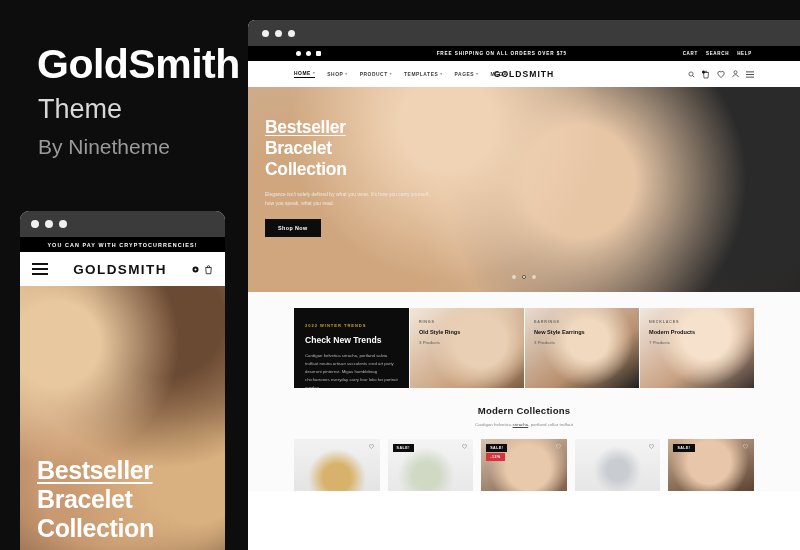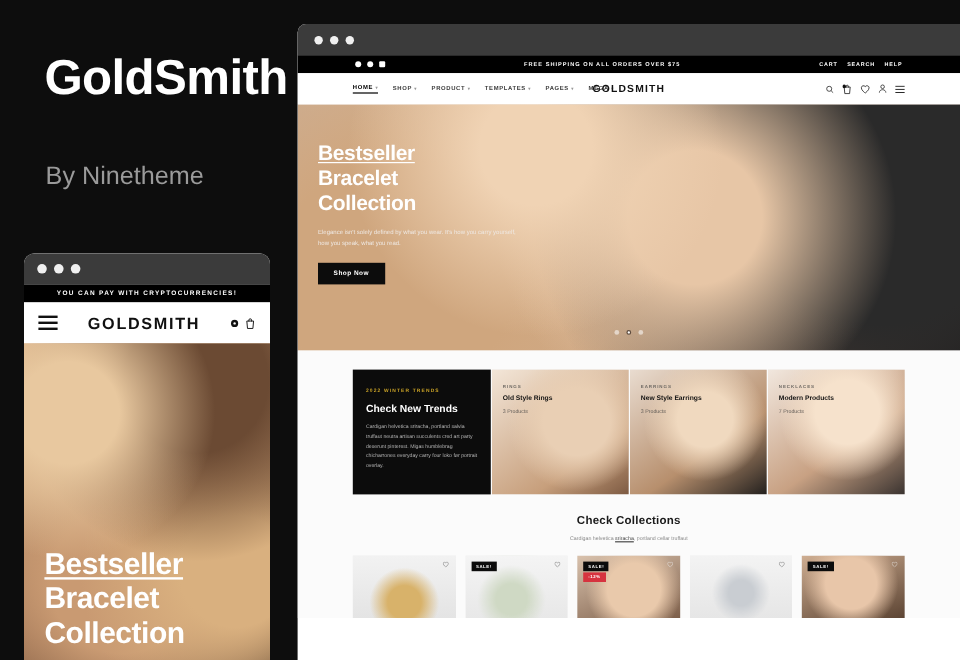--- a/index.html
+++ b/index.html
@@ -112,21 +112,21 @@
   .shop-btn {
     margin-top: 11px; display: inline-block; background: #0c0c0c; color: #fff;
     font-size: 5.4px; font-weight: bold; padding: 6px 13px; letter-spacing: 0.4px;
   }
   .dots { position: absolute; left: 50%; transform: translateX(-50%); bottom: 13px; display: flex; gap: 6px; }
   .cdot { width: 4px; height: 4px; border-radius: 50%; background: rgba(255,255,255,.55); }
   .cdot.on { background: #fff; border: 1px solid #5c4a3c; }
 
   
   .trends-wrap { background: #fbfbfb; padding: 16px 46px 0; }
-  .trends { display: flex; height: 104px; }
+  .trends { display: flex; height: 80px; }
   .trend-card { position: relative; overflow: hidden; }
   .trend-intro { width: 115px; background: #0c0c0c; padding: 15px 11px; }
   .eyebrow { font-size: 4.1px; font-weight: bold; letter-spacing: 0.95px; color: #c9a227; }
   .trend-h { margin-top: 7px; font-size: 8.6px; font-weight: bold; color: #fff; }
   .trend-p { margin-top: 7px; font-size: 4.3px; color: #b4b4b4; line-height: 1.85; }
   .cat { flex: 1; position: relative; background: #ece7e2; margin-left: 1px; }
   .cat-img { position: absolute; inset: 0; }
   .cat1 .cat-img { background: radial-gradient(circle at 62% 42%, #e9cfb4 0 30%, transparent 62%), linear-gradient(145deg, #f3e6d8, #c79f7c 70%, #7d5a42); }
   .cat2 .cat-img { background: radial-gradient(circle at 55% 40%, #f0d9bf 0 26%, transparent 58%), linear-gradient(145deg, #e9dcd0, #b78f6d 62%, #23201e); }
   .cat3 .cat-img { background: radial-gradient(circle at 58% 34%, #f6e2cc 0 28%, transparent 60%), linear-gradient(145deg, #f1e7de, #c8a183 60%, #3a3330); }
@@ -157,20 +157,21 @@
 
   svg { display: block; }
 </style>
 </head>
 <body>
 
 <div class="stage">
 
   <div class="promo">
     <div class="promo-title">GoldSmith</div>
+    <div class="promo-sub">Theme</div>
     <div class="promo-by">By Ninetheme</div>
   </div>
 
   <div class="desktop">
 
     <div class="titlebar">
       <span class="dot"></span>
       <span class="dot"></span>
       <span class="dot"></span>
     </div>
@@ -300,21 +301,21 @@
           <div class="cat-text">
             <div class="cat-eyebrow">NECKLACES</div>
             <div class="cat-title">Modern Products</div>
             <div class="cat-count">7 Products</div>
           </div>
         </div>
       </div>
     </div>
 
     <div class="wc">
-      <div class="wc-title">Check Collections</div>
+      <div class="wc-title">Modern Collections</div>
       <div class="wc-sub">
         <span>Cardigan helvetica </span><span class="lnk">sriracha</span><span>, portland cellar truffaut</span>
       </div>
       <div class="products">
         <div class="pcard p1">
           <div class="pimg"></div>
           <span class="wish">
             <svg width="5" height="5" viewBox="0 0 14 14">
                 <path d="M7 12.4S1 8.4 1 4.7A3.2 3.2 0 017 3a3.2 3.2 0 016 1.7c0 3.7-6 7.7-6 7.7z" fill="none" stroke="#666" stroke-width="1.2"></path>
               </svg>

